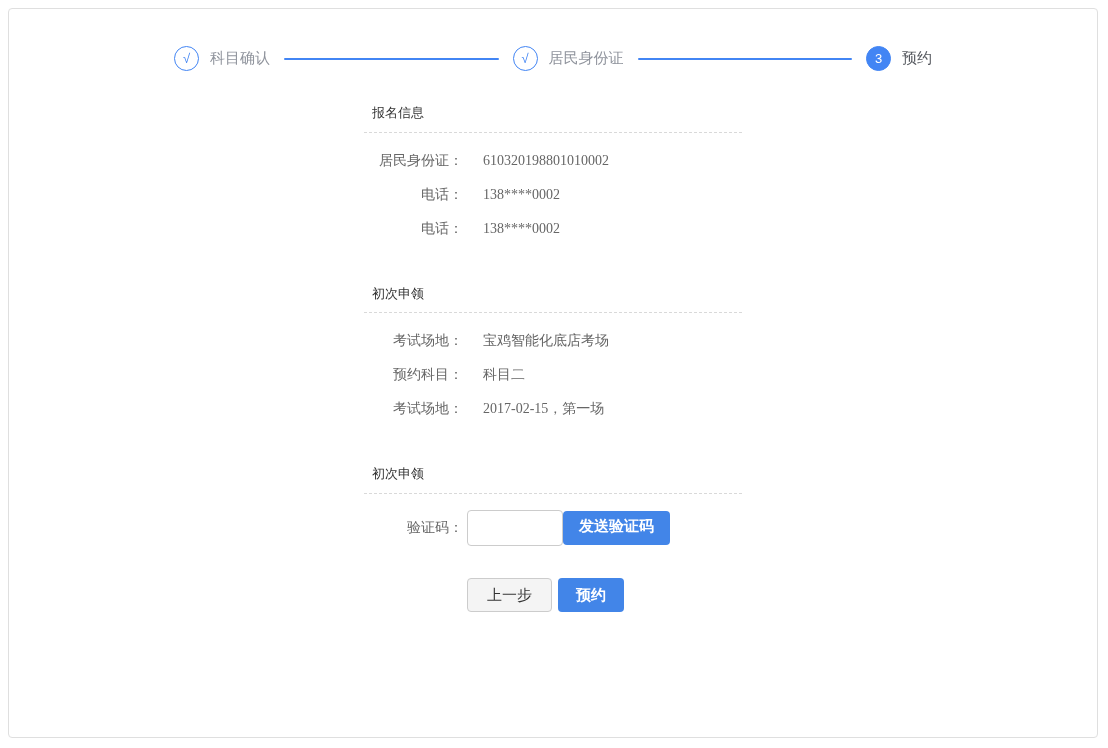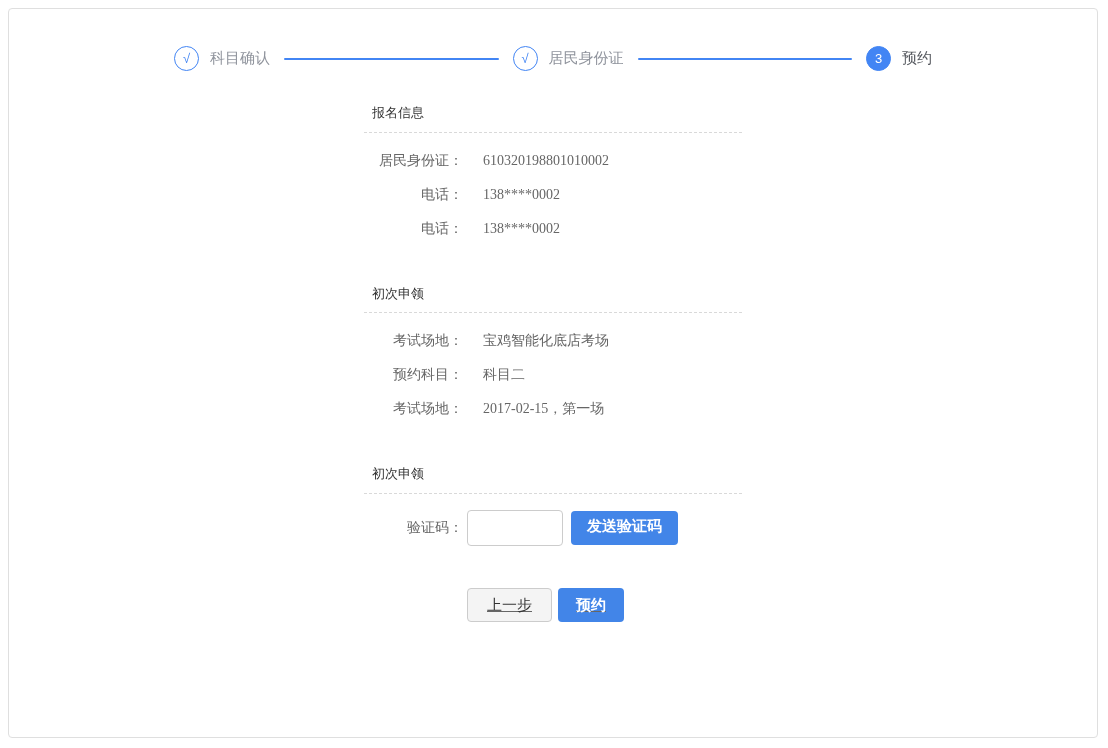--- a/index.html
+++ b/index.html
@@ -60,24 +60,24 @@
   .captcha-input{
     width:96px; height:36px; margin-left:4px; padding:0 8px;
     border:1px solid var(--input-border); border-radius:4px;
     font-size:14px; font-family:inherit; color:var(--text-body); outline:none;
   }
   .btn{
     height:34px; border:none; border-radius:4px; cursor:pointer;
     font-size:15px; font-family:inherit; line-height:32px; padding:0 16px;
   }
   .btn-blue{ background:var(--button-primary); color:#ffffff; font-weight:bold; }
-  .send-btn{ margin-left:8px; }
+  .send-btn{ }
 
   
-  .actions{ display:flex; margin-top:37px; padding-left:103px;text-decoration:underline; }
+  .actions{ display:flex; margin-top:27px; padding-left:103px; }
   .btn-grey{
     background:var(--btn-grey-bg); border:1px solid var(--input-border);
     color:var(--text-dark); font-weight:normal; padding:0 19px; line-height:30px;
   }
   .submit-btn{ margin-left:6px; padding:0 18px; }
 </style>
 </head>
 <body>
 
 <div class="card">

